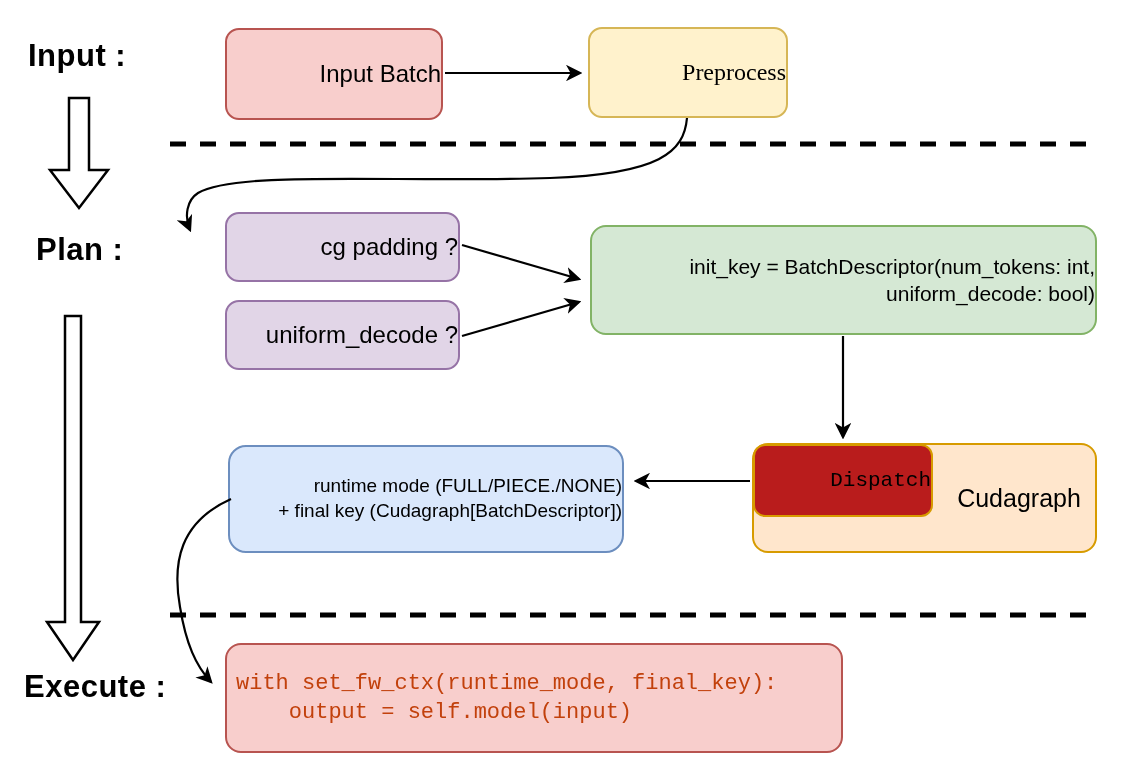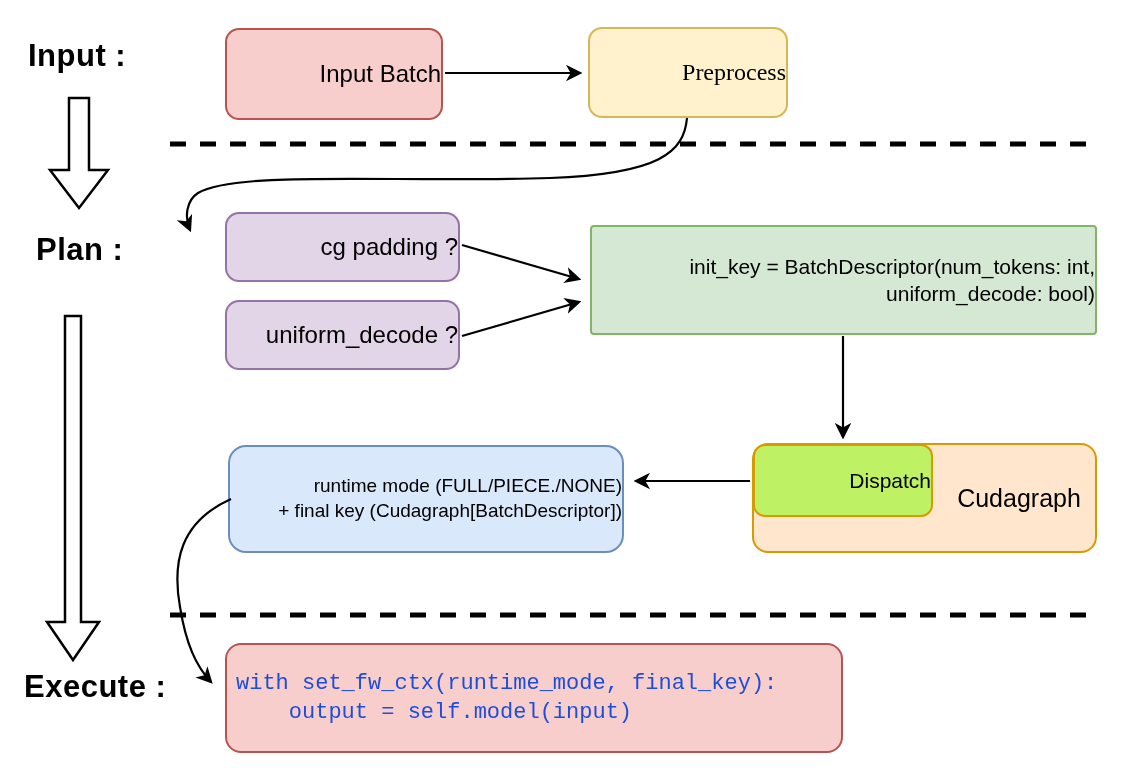--- a/index.html
+++ b/index.html
@@ -16,42 +16,42 @@
   .stage-label{
     position:absolute;font-weight:bold;font-size:31px;z-index:2;letter-spacing:0.5px;
   }
   
   .red   {background:#f8cecc;border-color:#b85450;}
   .yellow{background:#fff2cc;border-color:#d6b656;font-family:Liberation Serif, serif;}
   .purple{background:#e1d5e7;border-color:#9673a6;}
   .green {background:#d5e8d4;border-color:#82b366;}
   .blue  {background:#dae8fc;border-color:#6c8ebf;}
   .peach {background:#ffe6cc;border-color:#d79b00;}
-  .salmon{background:#bef264;border-color:#d79b00;}
+  .salmon{background:#b91c1c;border-color:#d79b00;font-family:Liberation Mono, monospace;}
 
   .fs24{font-size:24px;}
   .fs21{font-size:21px;}
   .fs19{font-size:19px;}
 
   #n-input-batch   {left:225px;top:28px; width:218px;height:92px;}
   #n-preprocess    {left:588px;top:27px; width:200px;height:91px;}
   #n-cg-padding    {left:225px;top:212px;width:235px;height:70px;}
   #n-uniform-decode{left:225px;top:300px;width:235px;height:70px;}
-  #n-init-key      {left:590px;top:225px;width:507px;height:110px;border-radius:4px;}
+  #n-init-key      {left:590px;top:225px;width:507px;height:110px;border-radius:16px;}
   #n-cud-outer     {left:752px;top:443px;width:345px;height:110px;border-radius:16px;}
   #n-dispatch      {left:753px;top:444px;width:180px;height:73px;border-radius:12px;}
   #n-runtime       {left:228px;top:445px;width:396px;height:108px;border-radius:18px;}
   #n-execute-code  {left:225px;top:643px;width:618px;height:110px;border-radius:16px;
                     align-items:flex-start;padding-left:9px;}
   #cud-text{position:absolute;left:941px;top:443px;width:156px;height:110px;z-index:2;
             display:flex;flex-direction:column;align-items:center;justify-content:center;
             font-size:25px;line-height:1.2;text-align:center;}
   .code-line{
     font-family:"Liberation Mono",monospace;font-size:22px;line-height:1.32;
-    white-space:pre;color:#1d4ed8;text-align:left;
+    white-space:pre;color:#c2410c;text-align:left;
   }
   #lbl-input  {left:28px;top:38px;text-align:right;}
   #lbl-plan   {left:36px;top:232px;text-align:center;}
   #lbl-execute{left:24px;top:669px;}
 </style>
 </head>
 <body>
 
 <div id="canvas">
 

